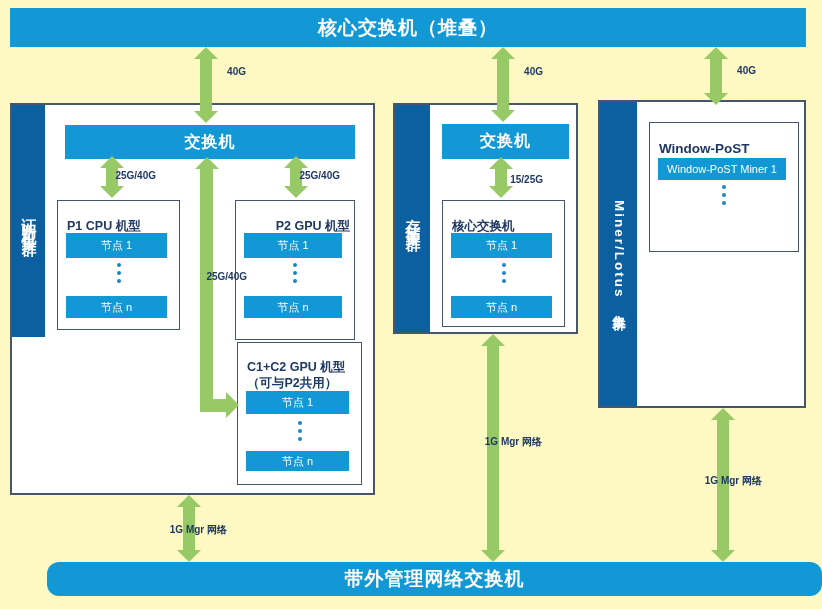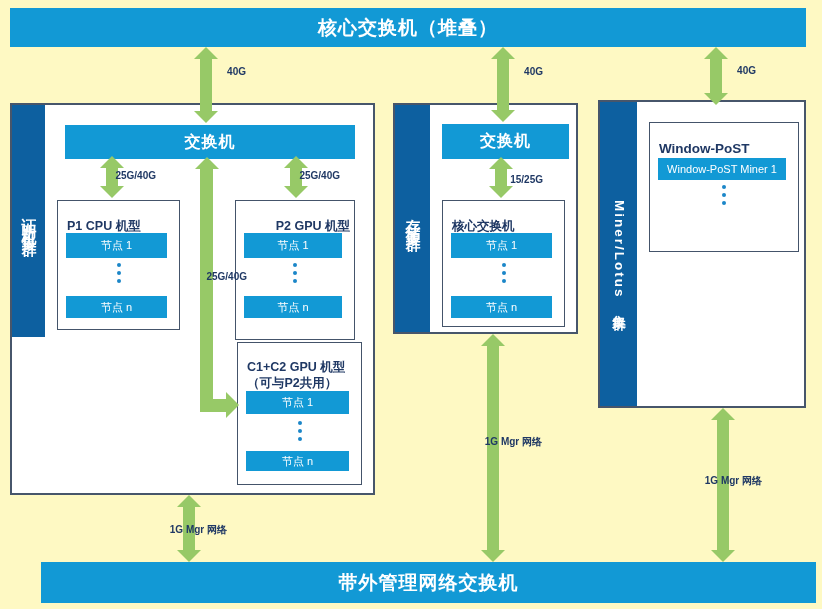--- a/index.html
+++ b/index.html
@@ -46,21 +46,21 @@
 </style>
 </head>
 <body>
 
 <div class="canvas">
 
   <div class="bar" style="left:10px;top:8px;width:796px;height:39px;">
     <span>核心交换机（堆叠）</span>
   </div>
 
-  <div class="bar" style="left:41px;top:562px;width:775px;height:41px;">
+  <div class="bar" style="left:47px;top:562px;width:775px;height:34px;border-radius:12px;">
     <span>带外管理网络交换机</span>
   </div>
 
   <div class="cluster" style="left:10px;top:103px;width:365px;height:392px;">
     <div class="side" style="width:33px;height:232px;">
       <span class="vtext" style="font-size:15px;letter-spacing:6px;">证明机集群</span>
     </div>
 
     <div class="bluebar" style="left:53px;top:20px;width:290px;height:34px;">
       <span>交换机</span>

